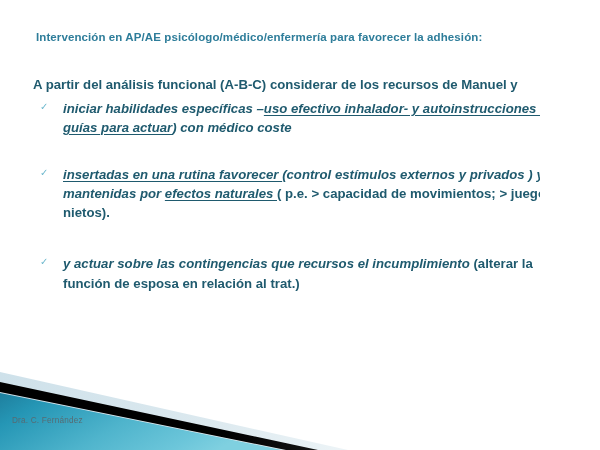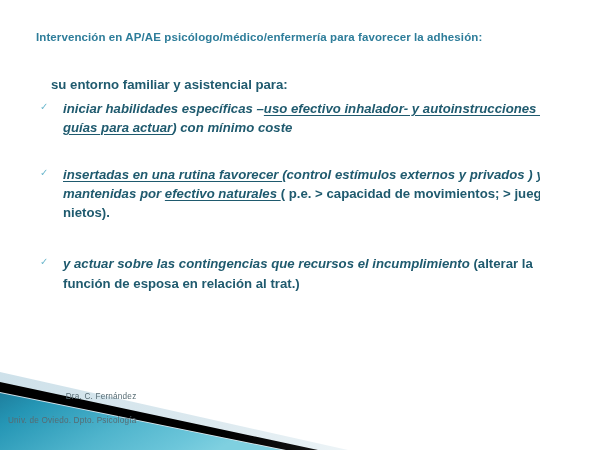--- a/index.html
+++ b/index.html
@@ -111,31 +111,31 @@
 </head>
 <body>
 
 <div class="slide">
 
   <div class="slide-title">Intervención en AP/AE psicólogo/médico/enfermería  para favorecer la adhesión:</div>
 
   <div class="body-block">
 
     <p class="lead">
-      <span class="l2">su entorno familiar y asistencial   para:</span>
+      <span>A partir del análisis funcional (A-B-C)  considerar de los recursos de Manuel y</span>
     </p>
 
     <p class="bullet bullet-1">
       <span class="tick">✓</span>
-      <span class="it">iniciar habilidades específicas –</span><span class="it u">uso efectivo inhalador- y autoinstrucciones como guías para actuar</span><span class="it">)  con mínimo coste</span>
+      <span class="it">iniciar habilidades específicas –</span><span class="it u">uso efectivo inhalador- y autoinstrucciones como guías para actuar</span><span class="it">)  con médico coste</span>
     </p>
 
     <p class="bullet bullet-2">
       <span class="tick">✓</span>
-      <span class="it u"> insertadas en una rutina favorecer </span><span class="it">(control estímulos externos y privados ) y mantenidas por </span><span class="it u">efectivo naturales </span><span class="up">( p.e. &gt; capacidad de movimientos;  &gt; juego con nietos).</span>
+      <span class="it u"> insertadas en una rutina favorecer </span><span class="it">(control estímulos externos y privados ) y mantenidas por </span><span class="it u">efectos naturales </span><span class="up">( p.e. &gt; capacidad de movimientos;  &gt; juego con nietos).</span>
     </p>
 
     <p class="bullet bullet-3">
       <span class="tick">✓</span>
       <span class="it"> y actuar sobre las contingencias que recursos el incumplimiento </span><span class="up">(alterar la función de esposa en relación al trat.)</span>
     </p>
 
   </div>
 
   <div class="footer-art">
@@ -163,16 +163,15 @@
       <polygon points="0,12 348,90 0,90" fill="url(#paleGrad)"></polygon>
 
       <polygon points="0,22 318,90 286,90 0,32" fill="url(#stripeGrad)"></polygon>
 
       <polygon points="0,33 282,90 0,90" fill="url(#tealGrad)"></polygon>
     </svg>
   </div>
 
   <div class="footer-text">
     <span class="ft-line1">Dra. C. Fernández</span>
-    <span>Univ. de Oviedo. Dpto. Psicología</span>
   </div>
 
 </div>
 
 </body></html>

